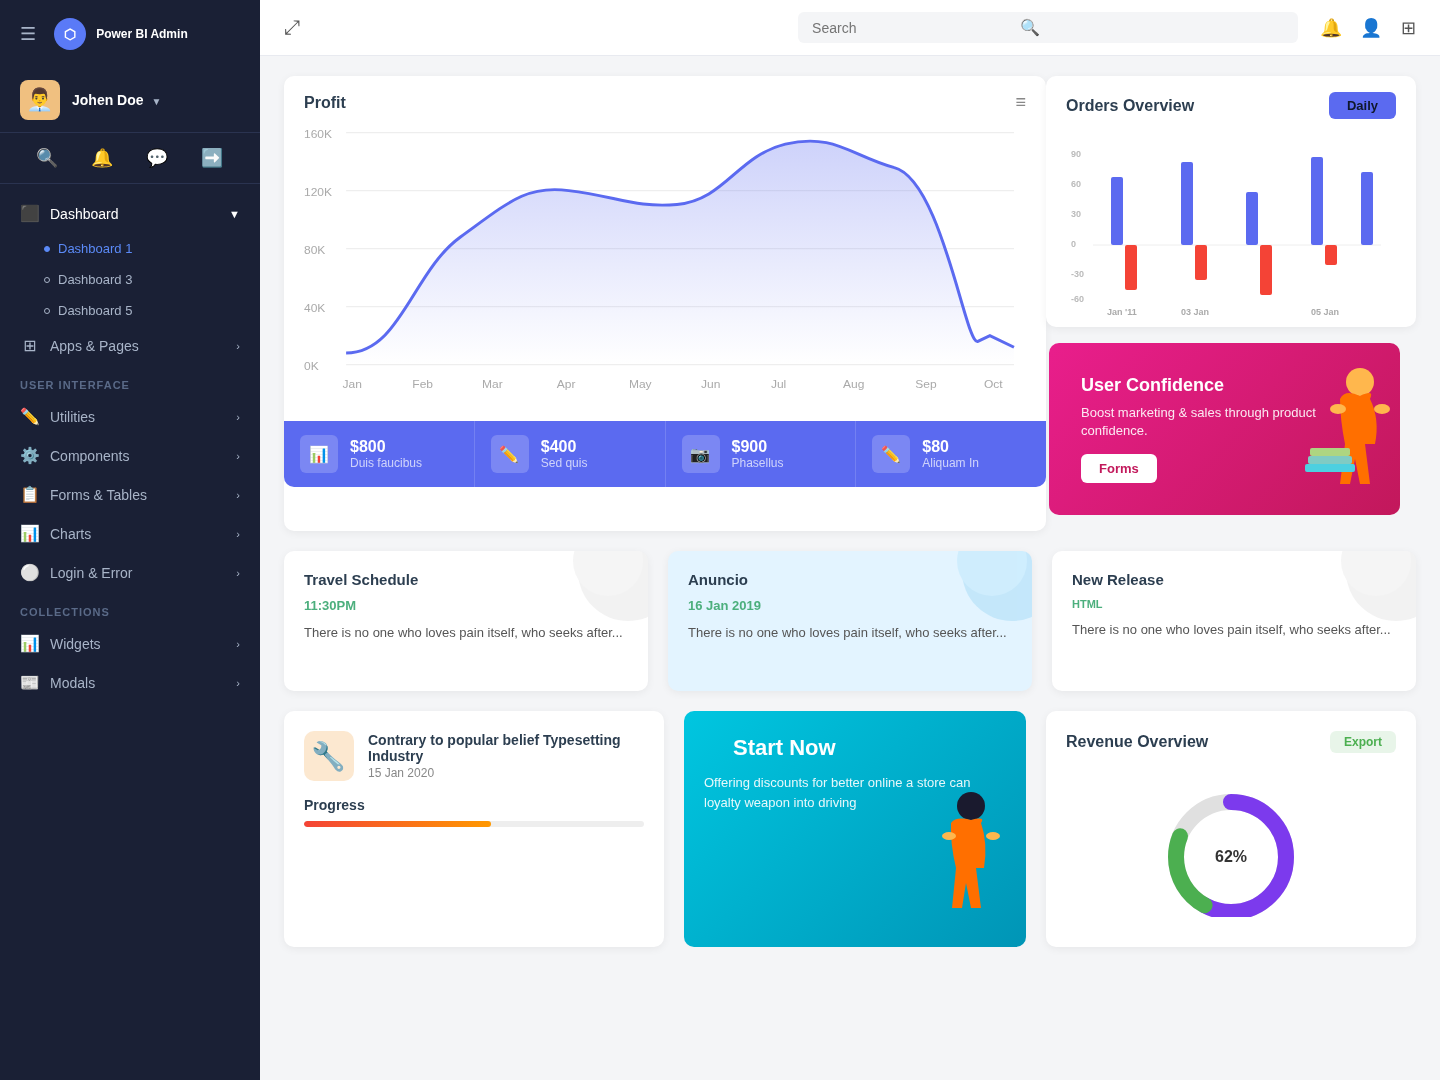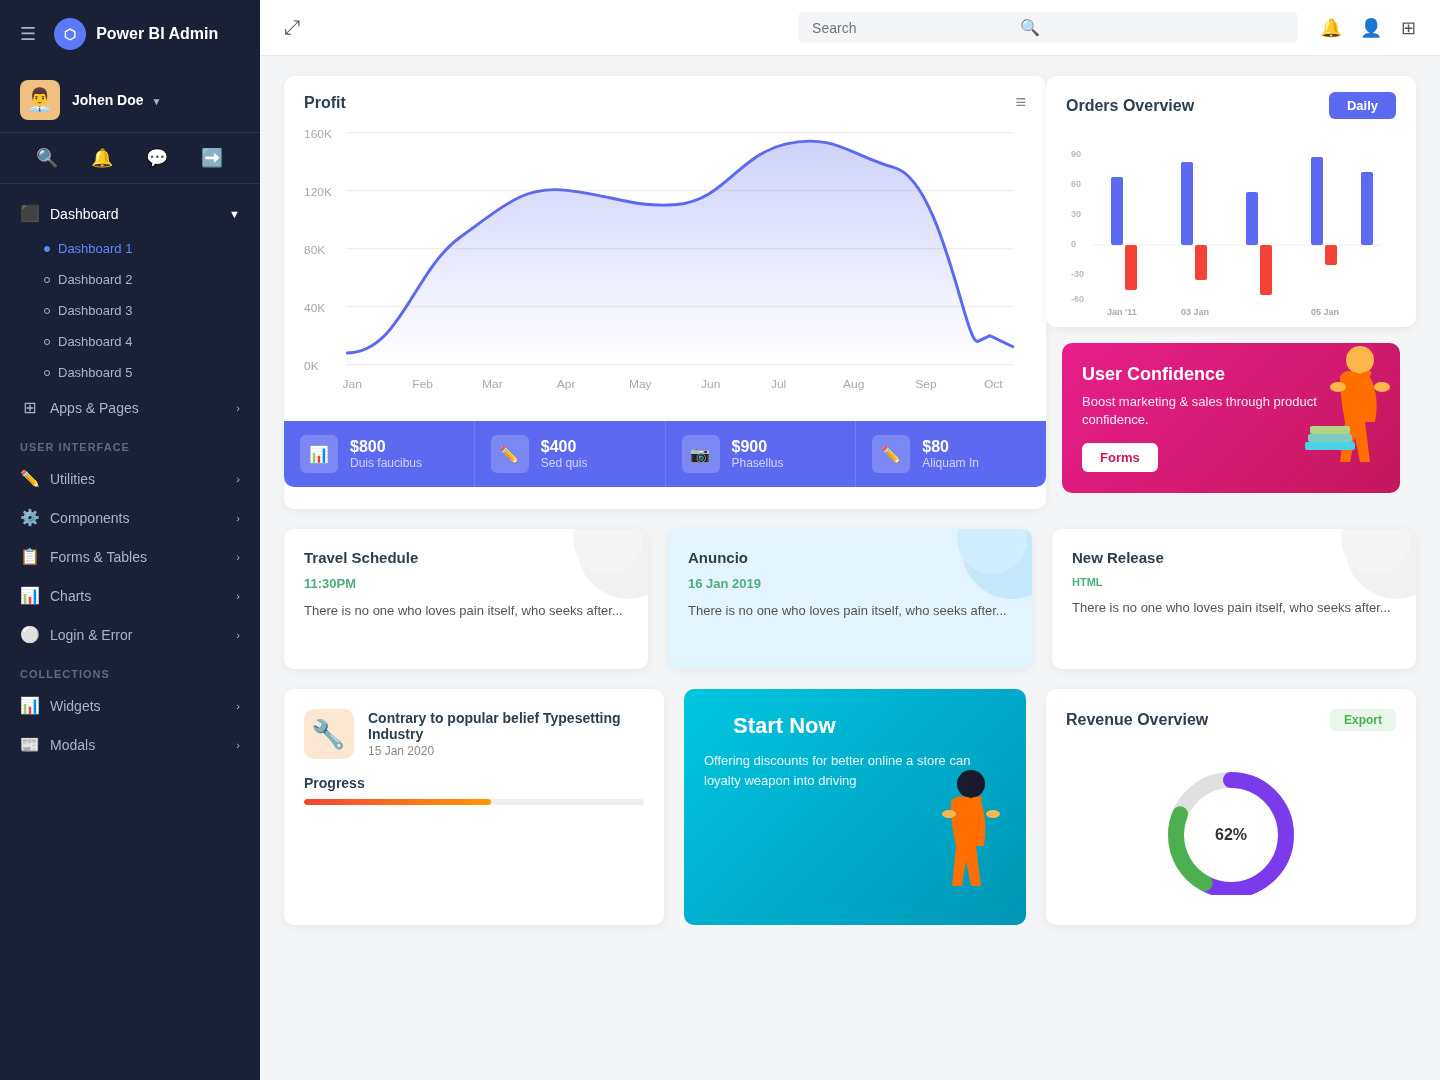--- a/index.html
+++ b/index.html
@@ -23,21 +23,21 @@
       gap: 10px;
     }
     .sidebar-brand .hamburger { font-size: 18px; color: #a8b4c8; cursor: pointer; margin-right: 8px; }
     .brand-logo {
       width: 32px; height: 32px;
       background: #5a7af7;
       border-radius: 50%;
       display: flex; align-items: center; justify-content: center;
       color: white; font-size: 14px; font-weight: bold;
     }
-    .brand-name { color: #fff; font-size: 16px; font-weight: 700; }
+    .brand-name { color: #fff; font-size: 12px; font-weight: 700; }
 
     .sidebar-user {
       display: flex; align-items: center; padding: 12px 20px; gap: 12px;
       border-bottom: 1px solid #2a3350;
     }
     .user-avatar {
       width: 40px; height: 40px; border-radius: 8px;
       background: #f0c080;
       display: flex; align-items: center; justify-content: center;
       font-size: 22px; overflow: hidden;
@@ -144,23 +144,23 @@
       width: 38px; height: 38px; background: rgba(255,255,255,0.2);
       border-radius: 6px; display: flex; align-items: center; justify-content: center;
       font-size: 16px; color: #fff;
     }
     .stat-value { color: #fff; font-size: 16px; font-weight: 700; }
     .stat-label { color: rgba(255,255,255,0.7); font-size: 12px; }
     .orders-chart { padding: 10px 20px; height: 200px; font-weight: bold; }
 
     
     .confidence-banner {
-      margin: 0 16px 16px 16px;
+      margin: 0 16px 16px 3px;
       background: linear-gradient(135deg, #e91e8c, #c2185b);
-      border-radius: 10px; padding: 20px;
+      border-radius: 10px; padding: 32px;
       display: flex; align-items: center; gap: 10px;
       position: relative; overflow: hidden; min-height: 150px;
     }
     .confidence-content { flex: 1; }
     .confidence-title { color: #fff; font-size: 18px; font-weight: 700; margin-bottom: 8px; }
     .confidence-text { color: rgba(255,255,255,0.9); font-size: 13px; margin-bottom: 14px; line-height: 1.4; }
     .btn-learn {
       background: #fff; color: #c2185b;
       border: none; border-radius: 6px; padding: 7px 18px;
       font-size: 13px; font-weight: 600; cursor: pointer;
@@ -227,21 +227,21 @@
     .revenue-title { font-size: 16px; font-weight: 700; color: #2c3e50; }
     .btn-export {
       background: #e8f5e9; color: #4caf50;
       border: none; border-radius: 6px; padding: 4px 14px;
       font-size: 12px; font-weight: 600; cursor: pointer;
     }
     .donut-area { display: flex; align-items: center; justify-content: center; padding: 10px 0; }
 
     
     .btn-daily {
-      background: #5b6af0; color: #ffffff;
+      background: #5b6af0; color: #0f172a;
       border: none; border-radius: 6px; padding: 6px 18px;
       font-size: 13px; font-weight: 600; cursor: pointer;
     }
 
     
     .chart-menu { font-size: 18px; color: #888; cursor: pointer; }
   </style>
 </head>
 <body>
 
@@ -275,29 +275,21 @@
       <span class="nav-icon">⬛</span>
       <span>Dashboard</span>
       <span class="nav-arrow">▼</span>
     </div>
     <div class="nav-sub-item active">
       <span class="nav-sub-dot"></span>
       <span>Dashboard 1</span>
     </div>
     <div class="nav-sub-item">
       <span class="nav-sub-dot"></span>
-      <span>Dashboard 2</span>
-    </div>
-    <div class="nav-sub-item">
-      <span class="nav-sub-dot"></span>
       <span>Dashboard 3</span>
-    </div>
-    <div class="nav-sub-item">
-      <span class="nav-sub-dot"></span>
-      <span>Dashboard 4</span>
     </div>
     <div class="nav-sub-item">
       <span class="nav-sub-dot"></span>
       <span>Dashboard 5</span>
     </div>
 
     <div class="nav-item">
       <span class="nav-icon">⊞</span>
       <span>Apps &amp; Pages</span>
       <span class="nav-arrow">›</span>

